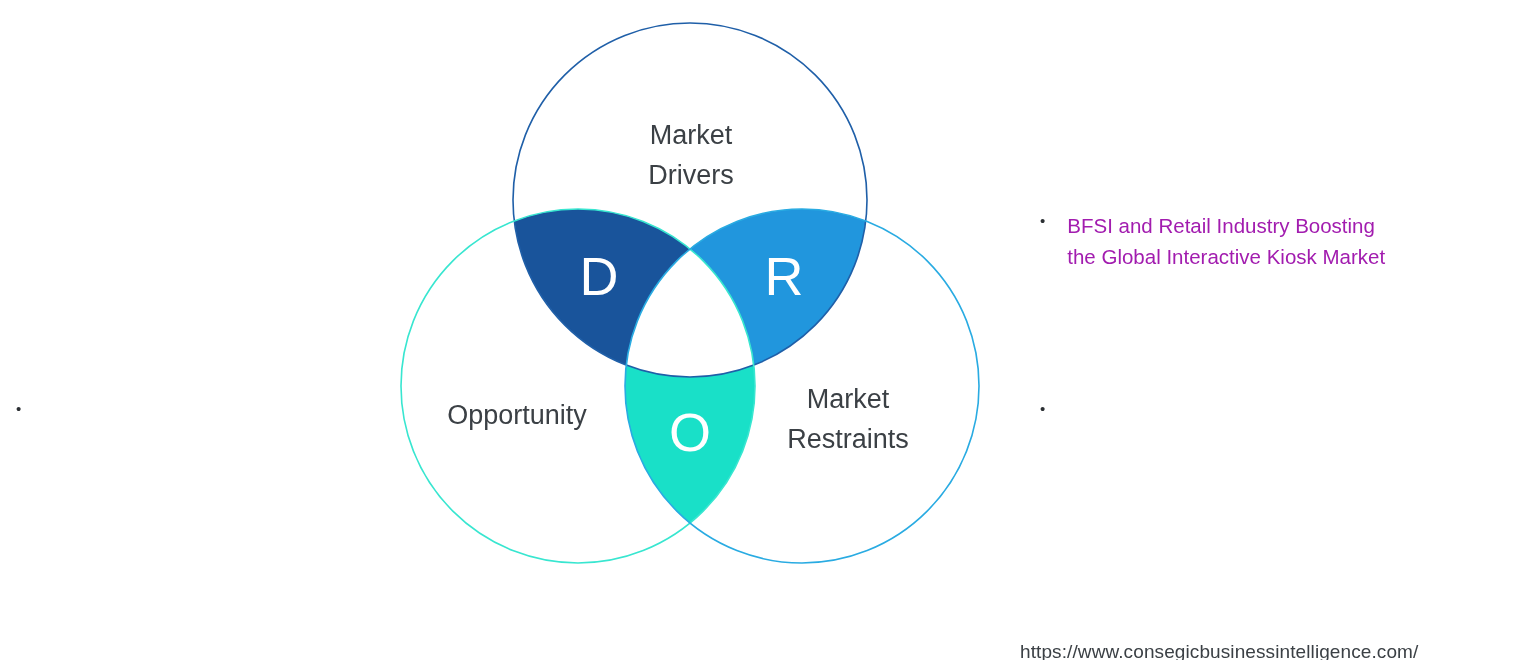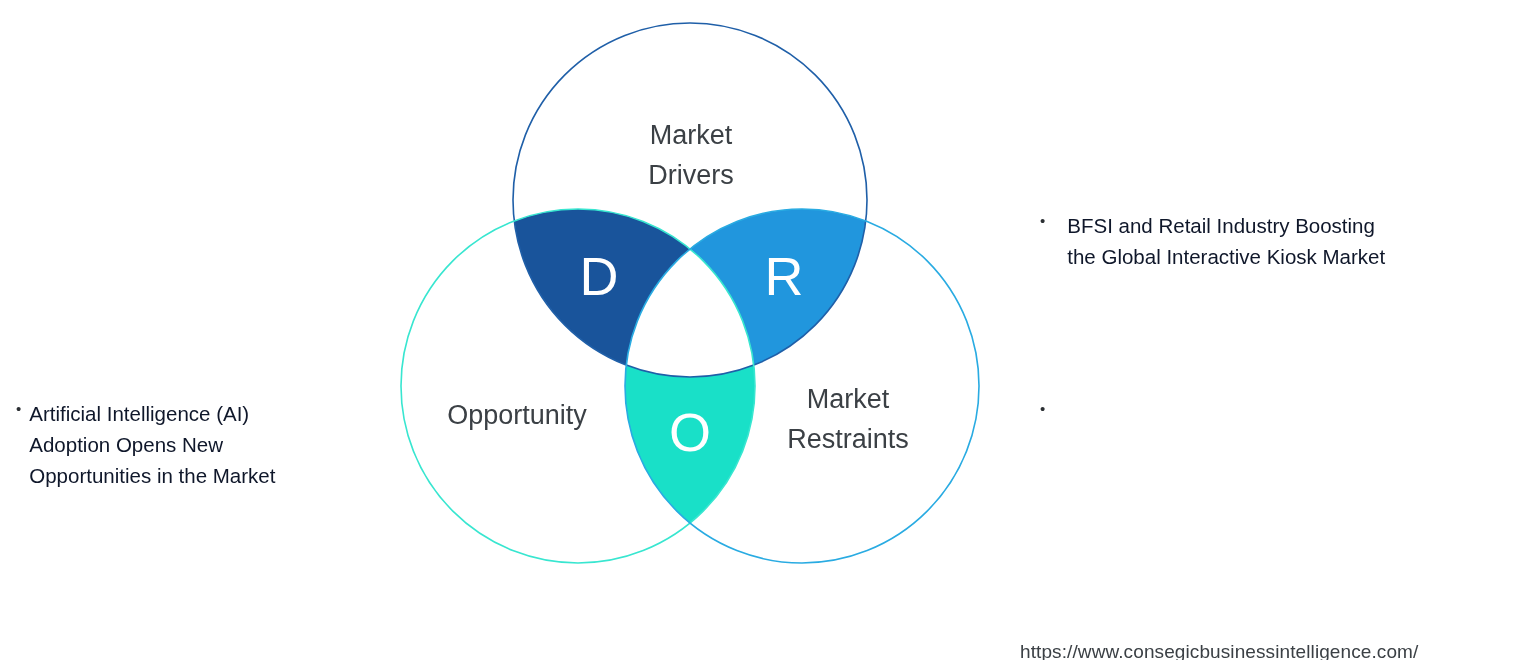--- a/index.html
+++ b/index.html
@@ -53,21 +53,21 @@
   .callout .bullet {
     font-size: 20px;
     line-height: 1.15;
     color: #2b2f33;
     margin-right: 8px;
     flex: 0 0 auto;
   }
   .callout .callout-text {
     font-size: 20.5px;
     line-height: 1.52;
-    color: #0f172a;
+    color: #a21caf;
     white-space: pre-line;
   }
 
   #callout-left {
     left: 16px;
     top: 398px;
     width: 350px;
   }
   #callout-left .bullet { font-size: 15px; padding-top: 2px; }
 
@@ -153,23 +153,20 @@
 
     <text class="venn-outer-label" x="137" y="406">Opportunity</text>
 
     <text class="venn-outer-label" x="468" y="390">Market</text>
     <text class="venn-outer-label" x="468" y="430">Restraints</text>
   </svg>
 </div>
 
 <div class="callout" id="callout-left">
   <span class="bullet">•</span>
-  <span class="callout-text">Artificial Intelligence (AI)
-Adoption Opens New
-Opportunities in the Market</span>
 </div>
 
 <div class="callout" id="callout-right-top">
   <span class="bullet">•</span>
   <span class="callout-text">BFSI and Retail Industry Boosting
 the Global Interactive Kiosk Market</span>
 </div>
 
 <div class="callout" id="callout-right-bottom">
   <span class="bullet">•</span>

